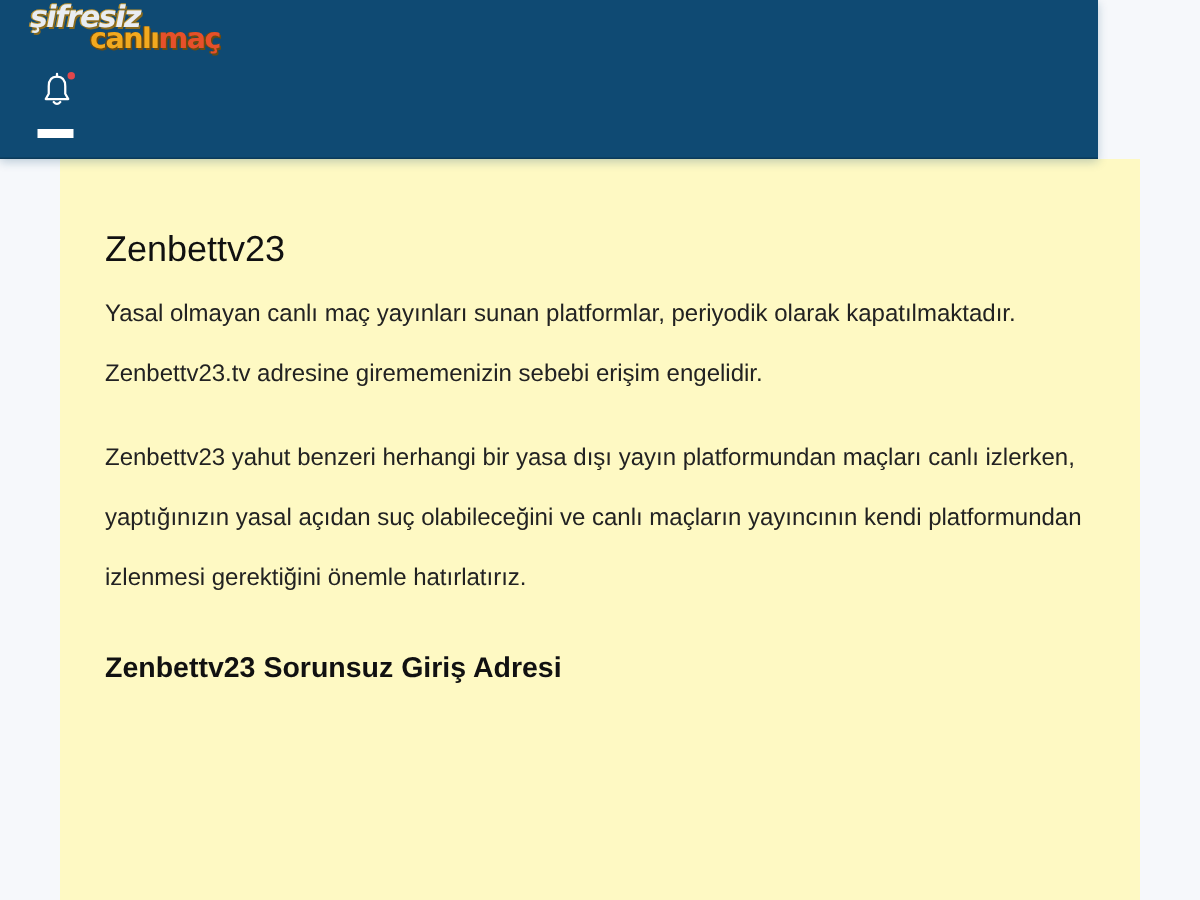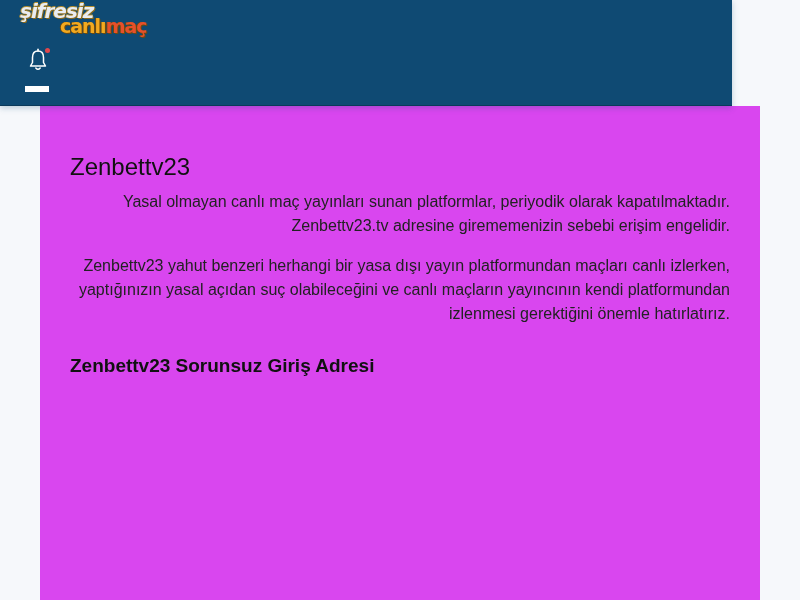--- a/index.html
+++ b/index.html
@@ -81,37 +81,36 @@
       height: 6px;
       background: #ffffff;
       cursor: pointer;
     }
     .content-card {
       position: absolute;
       left: 40px;
       top: 106px;
       width: 720px;
       height: 494px;
-      background: #d946ef;
+      background: #fef9c3;
       padding: 44px 30px 0 30px;
       overflow: hidden;
     }
     .page-title {
       font-size: 24px;
       font-weight: normal;
       color: #111;
       line-height: 34px;
       margin-bottom: 6px;
     }
     .para {
       font-size: 16px;
-      line-height: 24px;
+      line-height: 40px;
       color: #222;
       margin-bottom: 16px;
-      text-align: right;
     }
     .section-heading {
       font-size: 19px;
       font-weight: bold;
       color: #111;
       line-height: 28px;
       margin-top: 26px;
     }
   </style>
 </head>

